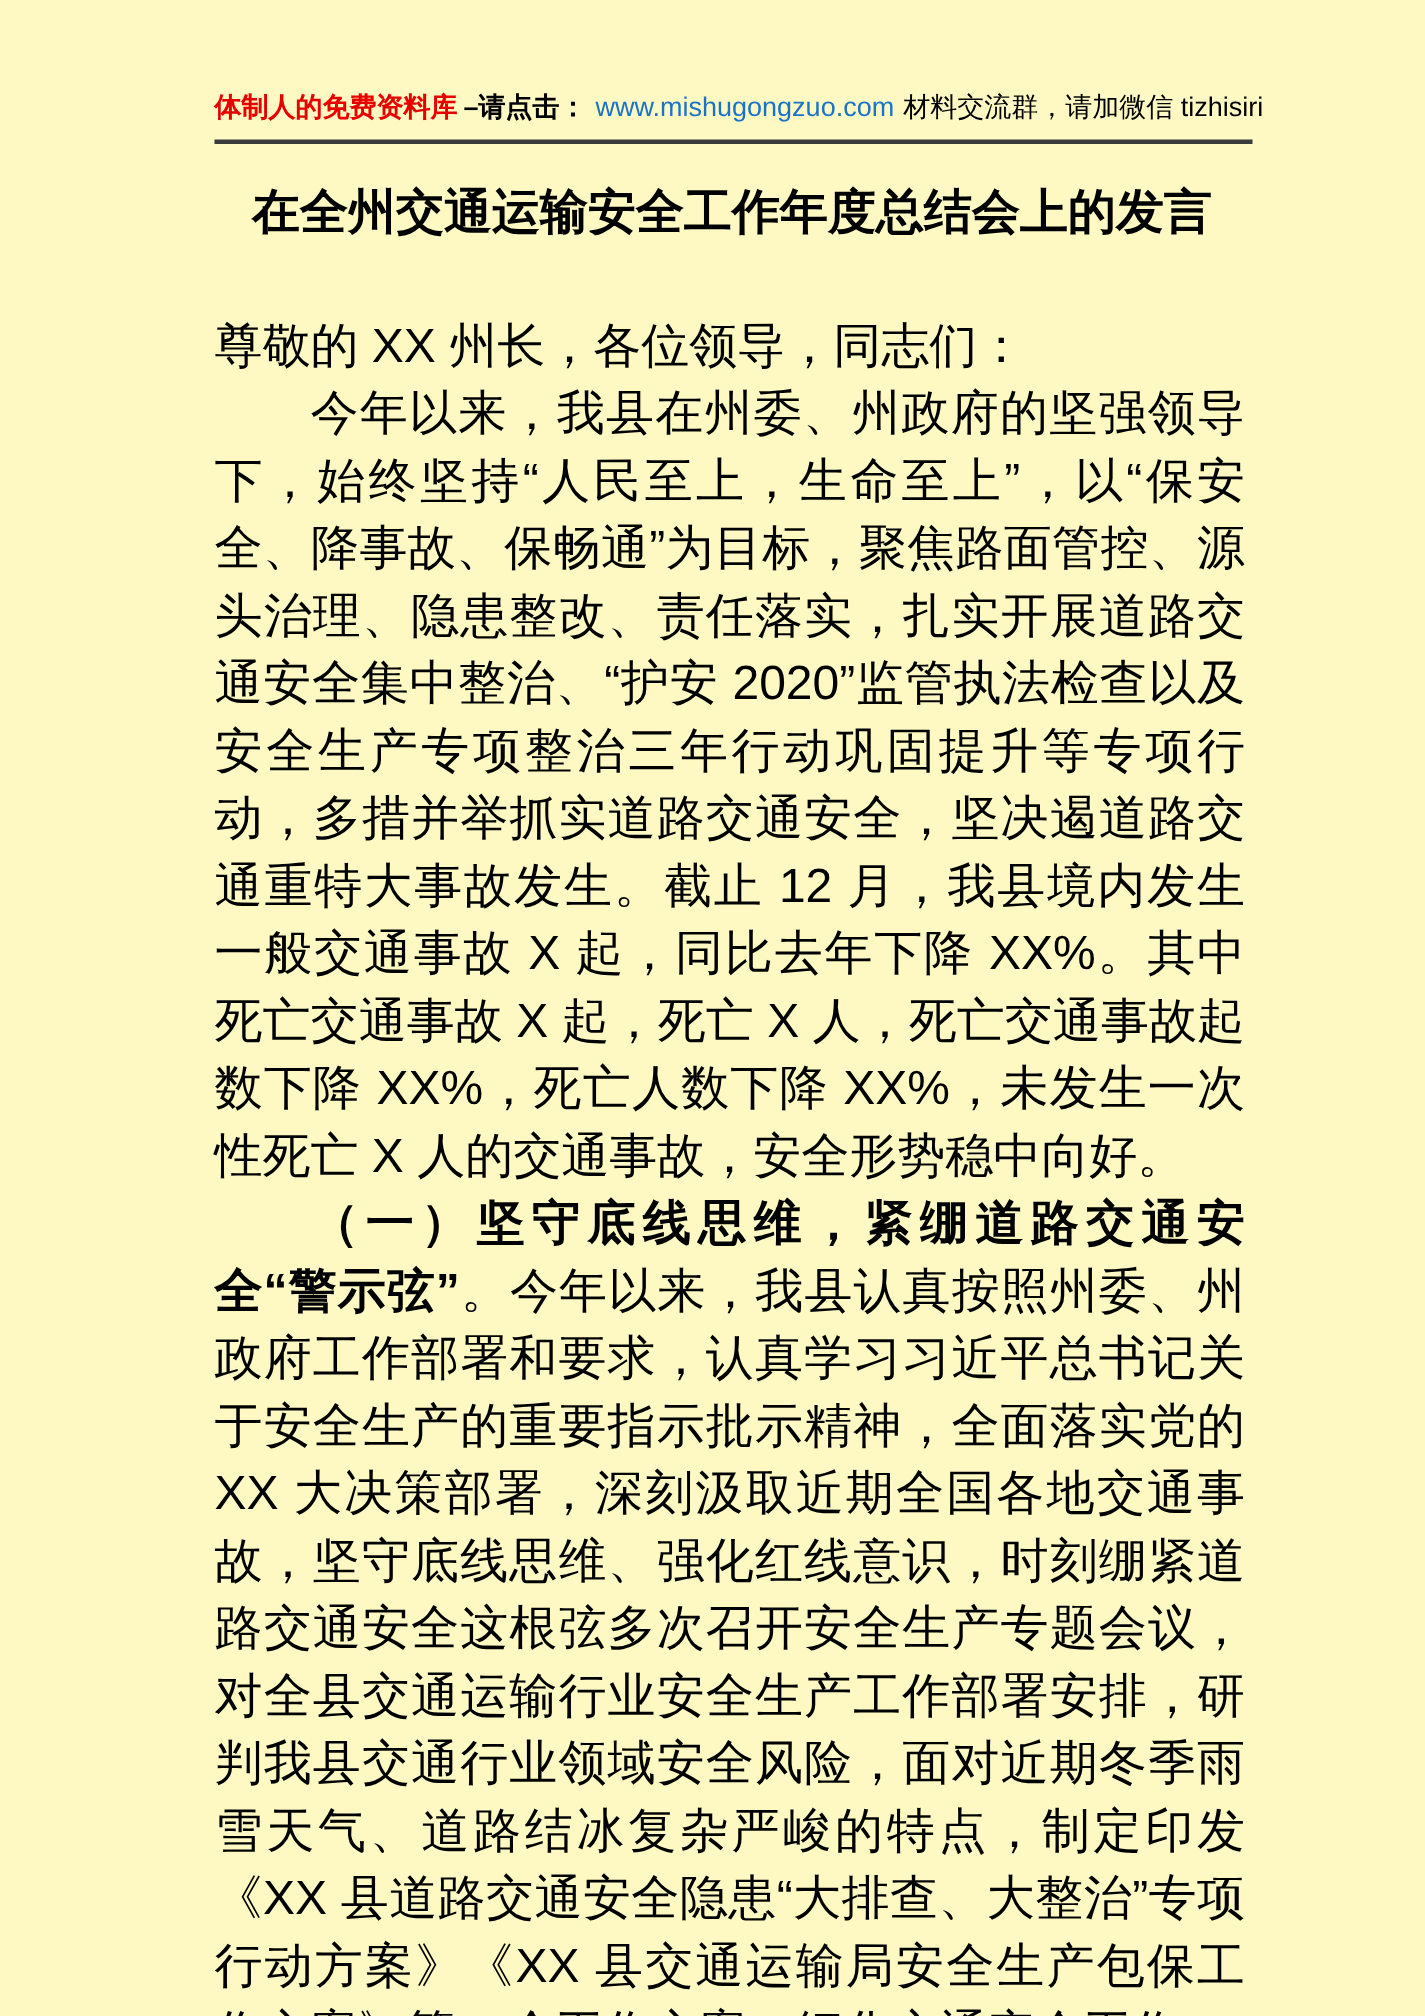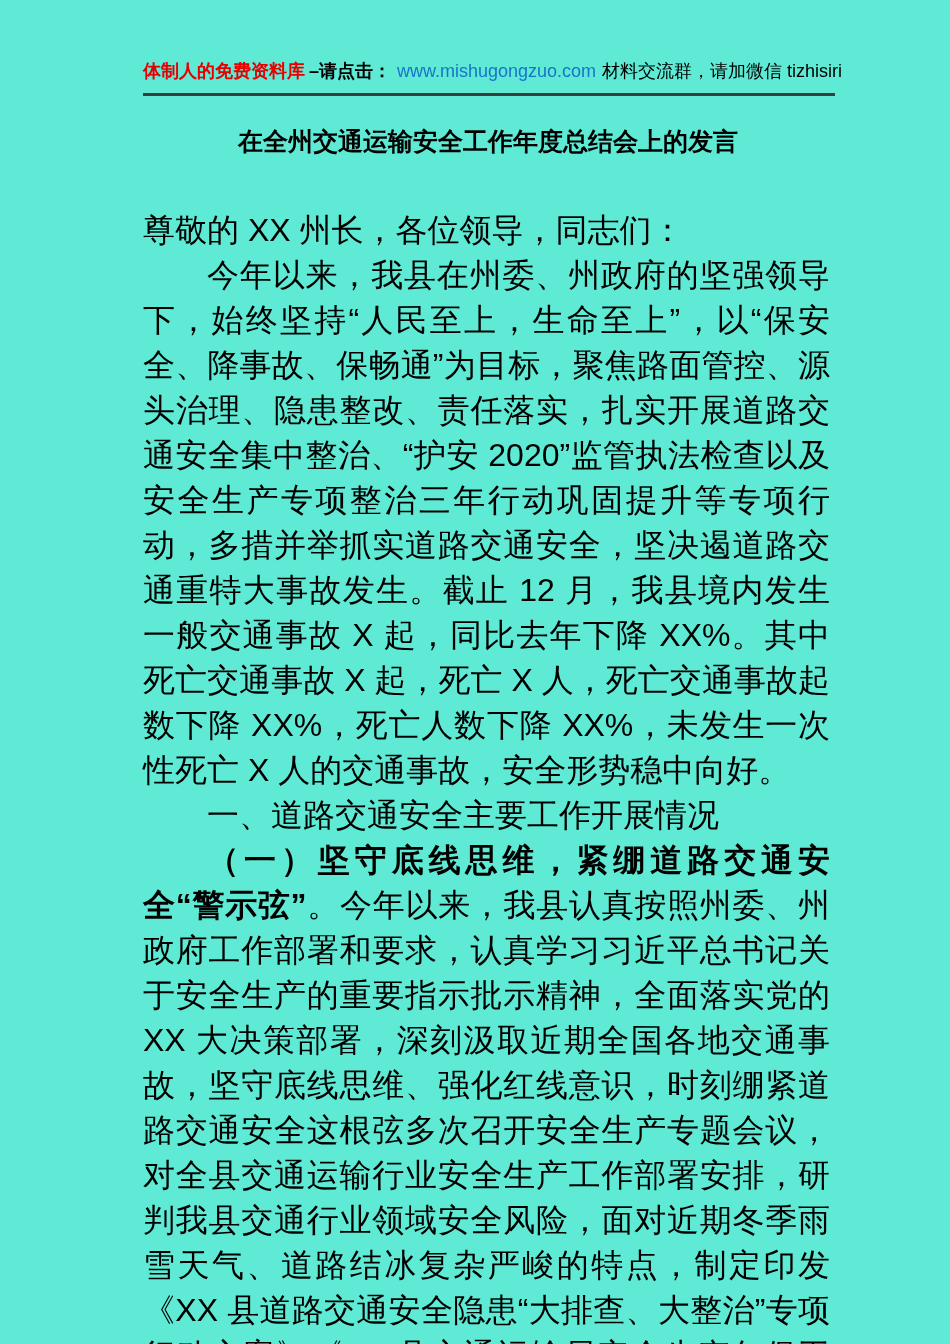--- a/index.html
+++ b/index.html
@@ -4,21 +4,21 @@
 <style>
   html, body {
     margin: 0;
     padding: 0;
     background: #ffffff;
   }
   .page {
     position: relative;
     width: 950px;
     height: 1344px;
-    background: #5eead4;
+    background: #fef9c3;
     overflow: hidden;
     font-family: "Liberation Sans", sans-serif;
     color: #000000;
   }
   .header {
     position: absolute;
     left: 143px;
     top: 56px;
     width: 692px;
     padding-bottom: 7px;
@@ -41,21 +41,21 @@
     margin-right: 6px;
     cursor: pointer;
   }
   .title {
     position: absolute;
     left: 143px;
     top: 124px;
     width: 690px;
     margin: 0;
     text-align: center;
-    font-size: 25px;
+    font-size: 32px;
     line-height: 34px;
     font-weight: 700;
   }
   .content {
     position: absolute;
     left: 143px;
     top: 208px;
     width: 687px;
     font-size: 32px;
     line-height: 45px;
@@ -79,17 +79,16 @@
 
   <div class="header">
     <span class="brand" style="color: rgb(230, 0, 0);">体制人的免费资料库</span><span class="note">–请点击：</span><a class="url" style="color: rgb(26, 115, 200);">www.mishugongzuo.com</a><span class="suffix">材料交流群，请加微信 tizhisiri</span>
   </div>
 
   <h1 class="title">在全州交通运输安全工作年度总结会上的发言</h1>
 
   <div class="content">
     <p class="greeting">尊敬的 XX 州长，各位领导，同志们：</p>
     <p class="indent">今年以来，我县在州委、州政府的坚强领导下，始终坚持“人民至上，生命至上”，以“保安全、降事故、保畅通”为目标，聚焦路面管控、源头治理、隐患整改、责任落实，扎实开展道路交通安全集中整治、“护安 2020”监管执法检查以及安全生产专项整治三年行动巩固提升等专项行动，多措并举抓实道路交通安全，坚决遏道路交通重特大事故发生。截止 12 月，我县境内发生一般交通事故 X 起，同比去年下降 XX%。其中死亡交通事故 X 起，死亡 X 人，死亡交通事故起数下降 XX%，死亡人数下降 XX%，未发生一次性死亡 X 人的交通事故，安全形势稳中向好。</p>
-    <p class="indent">一、道路交通安全主要工作开展情况</p>
     <p class="indent"><span class="bold-lead">（一）坚守底线思维，紧绷道路交通安全“警示弦”</span><span>。今年以来，我县认真按照州委、州政府工作部署和要求，认真学习习近平总书记关于安全生产的重要指示批示精神，全面落实党的 XX 大决策部署，深刻汲取近期全国各地交通事故，坚守底线思维、强化红线意识，时刻绷紧道路交通安全这根弦多次召开安全生产专题会议，对全县交通运输行业安全生产工作部署安排，研判我县交通行业领域安全风险，面对近期冬季雨雪天气、道路结冰复杂严峻的特点，制定印发《XX 县道路交通安全隐患“大排查、大整治”专项行动方案》《XX 县交通运输局安全生产包保工作方案》等 7 个工作方案，细化交通安全工作</span></p>
   </div>
 
 </div>
 
 </body></html>

